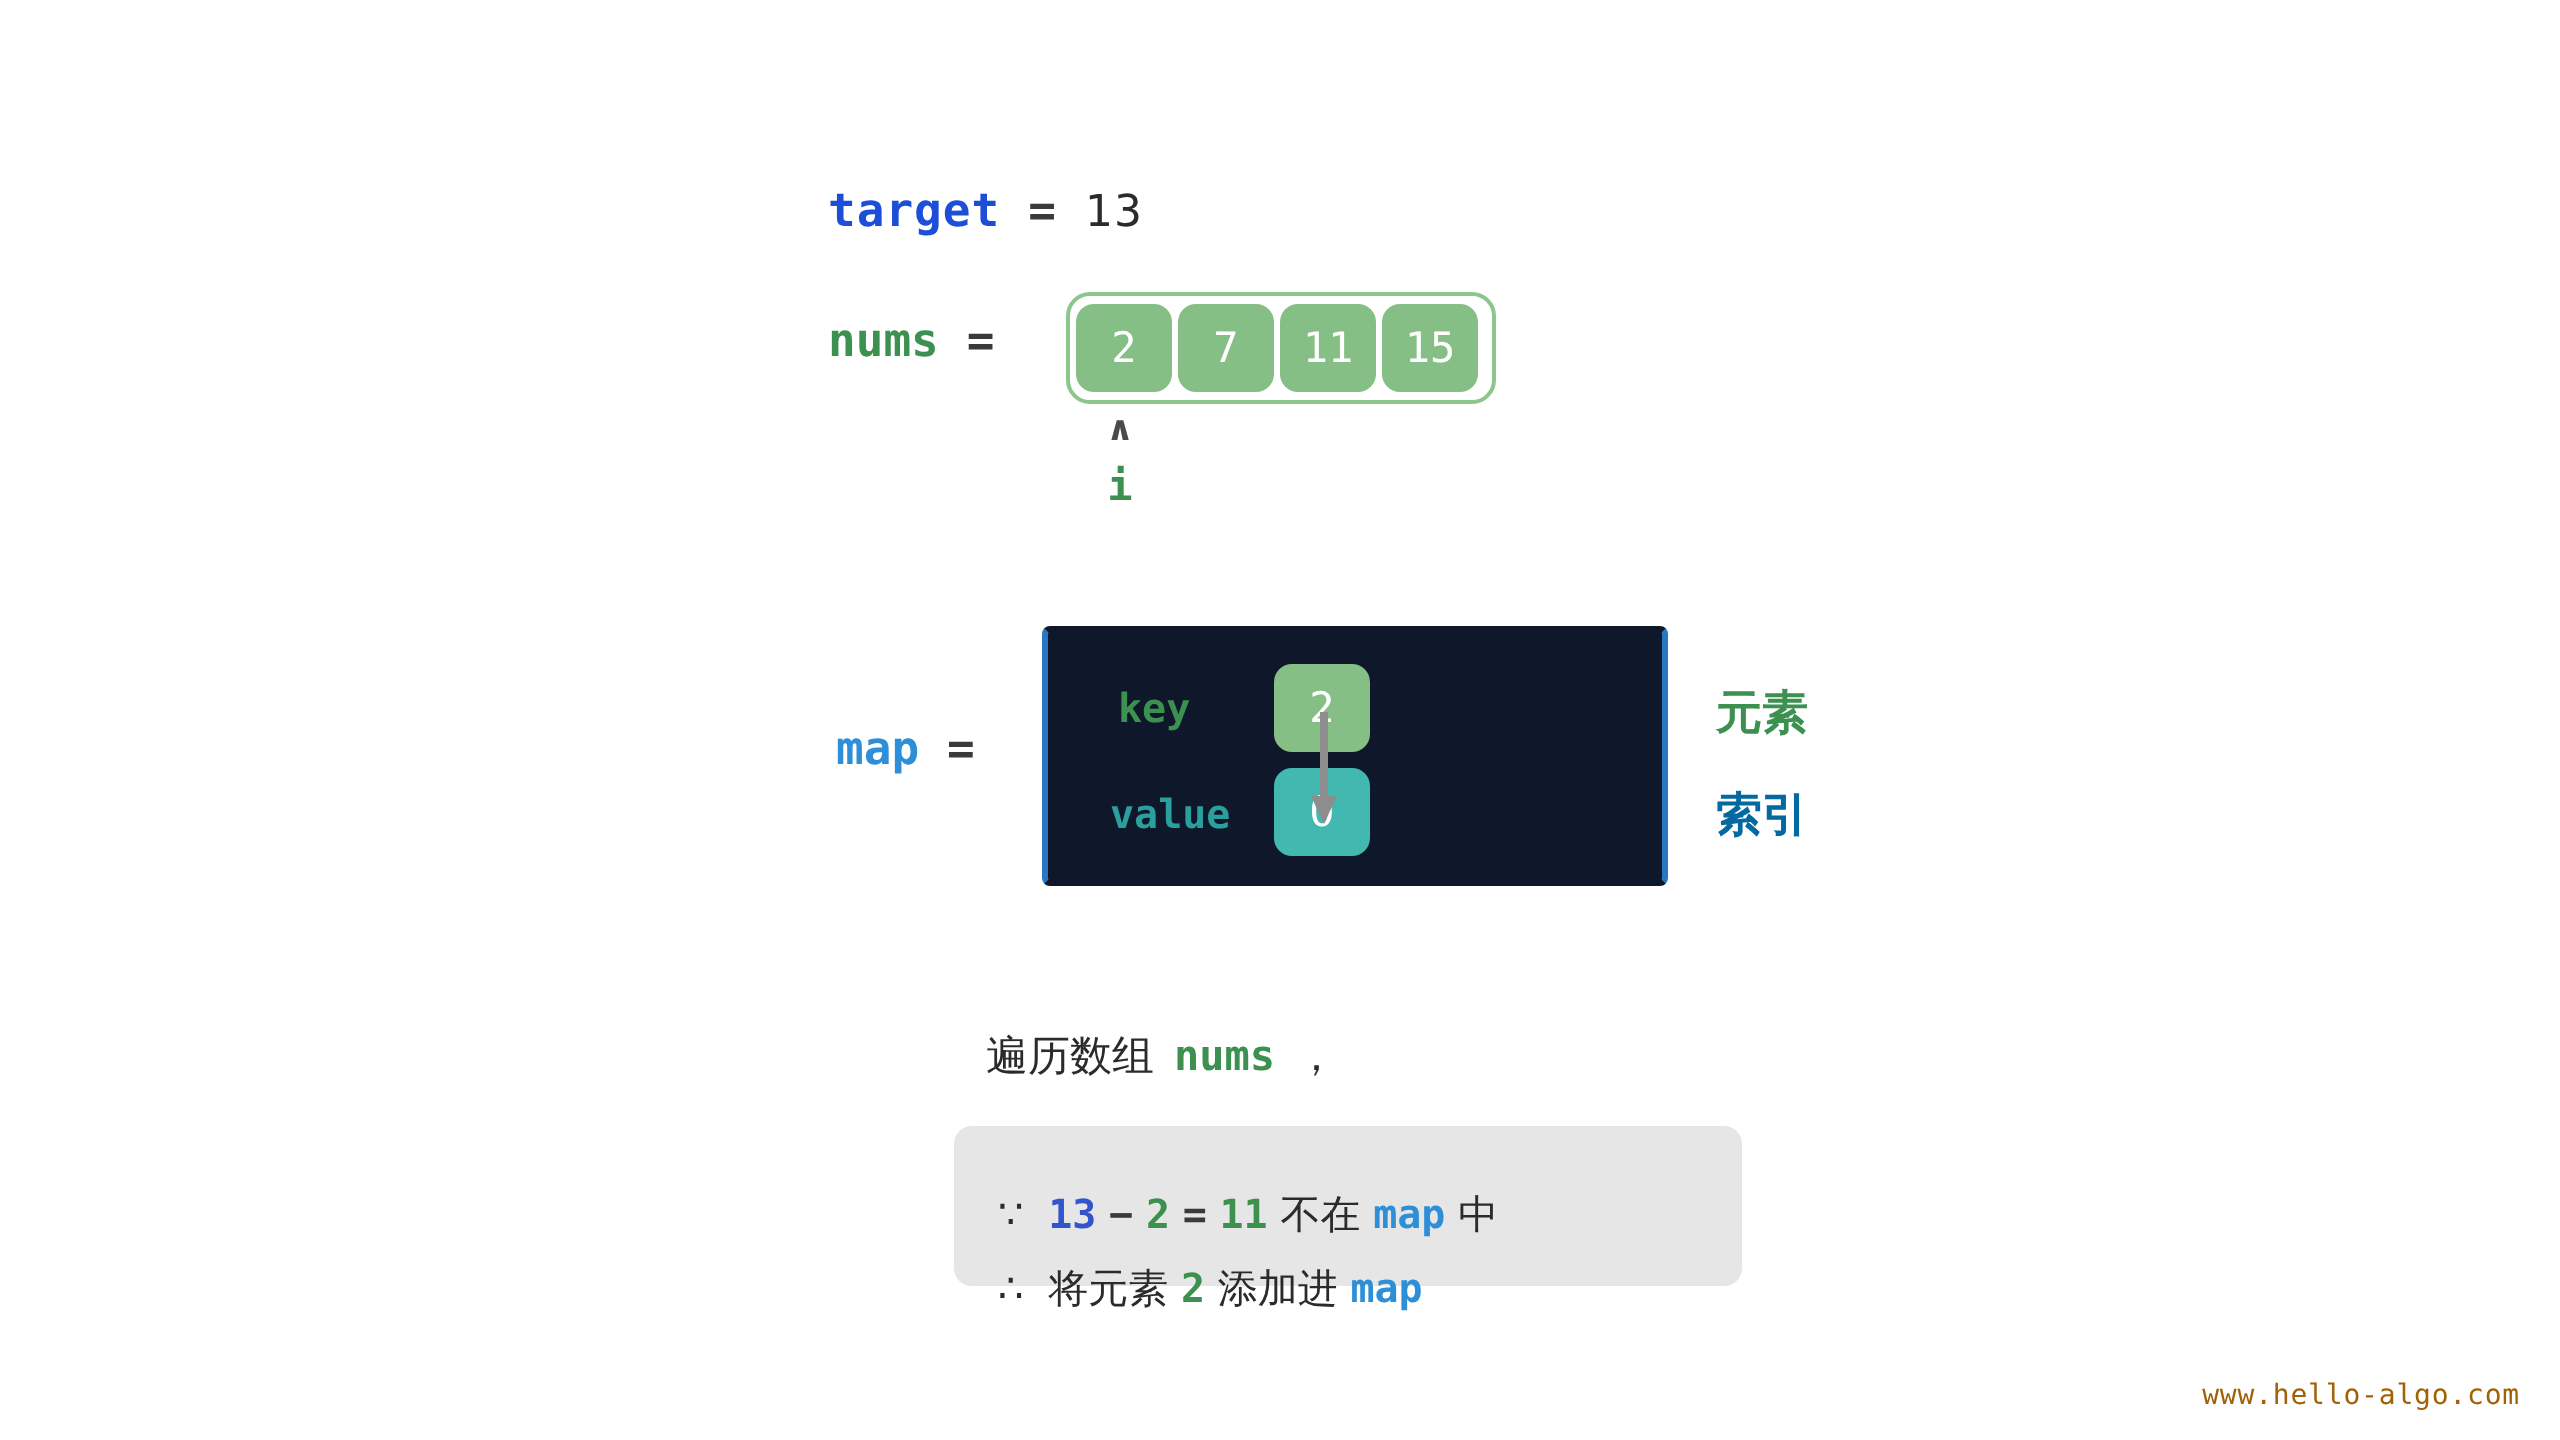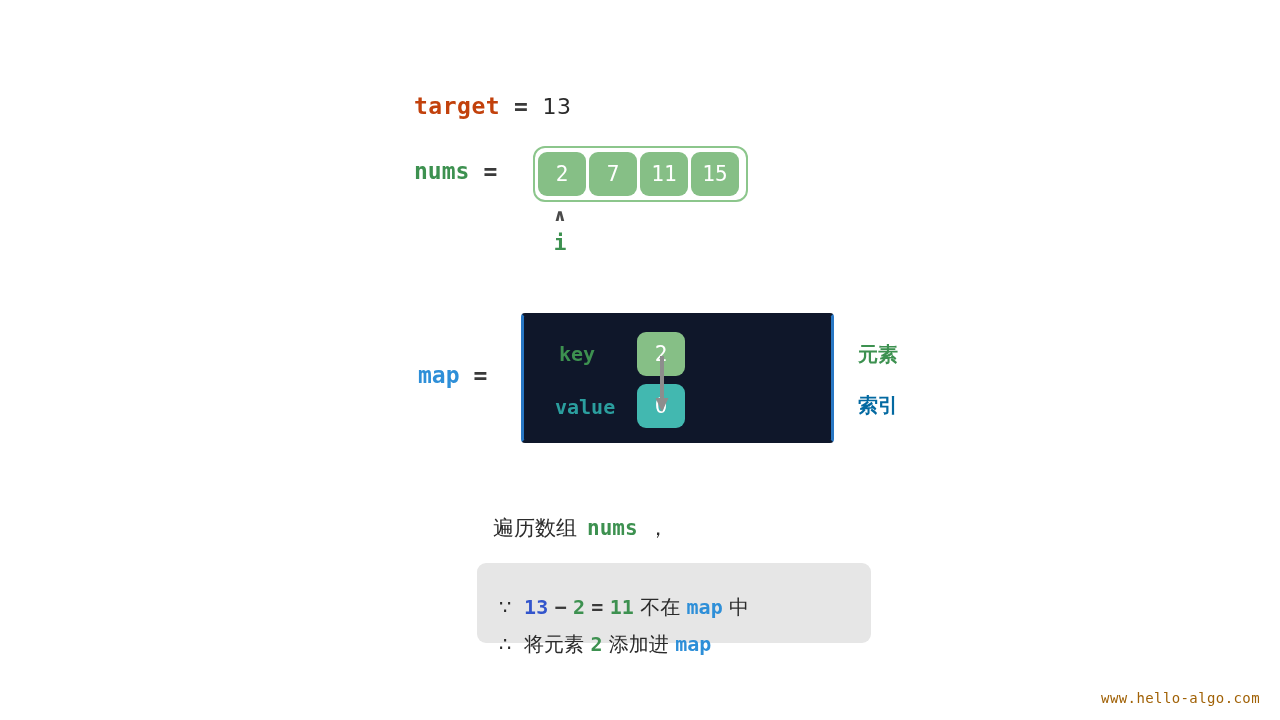--- a/index.html
+++ b/index.html
@@ -30,21 +30,21 @@
   #target-row {
     position: absolute;
     left: 414px;
     top: 93px;
     display: flex;
     align-items: center;
     gap: 14px;
     font-size: 23px;
     letter-spacing: 0.5px;
   }
-  .var-target { color: #c2410c; font-weight: bold; }
+  .var-target { color: #1d4ed8; font-weight: bold; }
   .eq-sign { color: #3a3a3a; font-weight: bold; }
   .plain-num { color: #2b2b2b; font-weight: normal; font-family: "DejaVu Sans", "Liberation Sans", sans-serif; font-size: 22px;}
 
   
   #nums-row {
     position: absolute;
     left: 414px;
     top: 158px;
     display: flex;
     align-items: center;
@@ -170,21 +170,21 @@
     top: 40px;
     width: 16px;
     height: 60px;
     z-index: 5;
   }
 
   .side-label {
     position: absolute;
     font-family: Liberation Mono, monospace;
     font-weight: bold;
-    font-size: 20px;
+    font-size: 23px;
   }
   #side-element { left: 858px; top: 341px; color: #3d9150; }
   #side-index { left: 858px; top: 392px; color: #0369a1; }
 
   
   #desc-line {
     position: absolute;
     left: 493px;
     top: 514px;
     font-family: "DejaVu Sans", "Liberation Sans", sans-serif;

